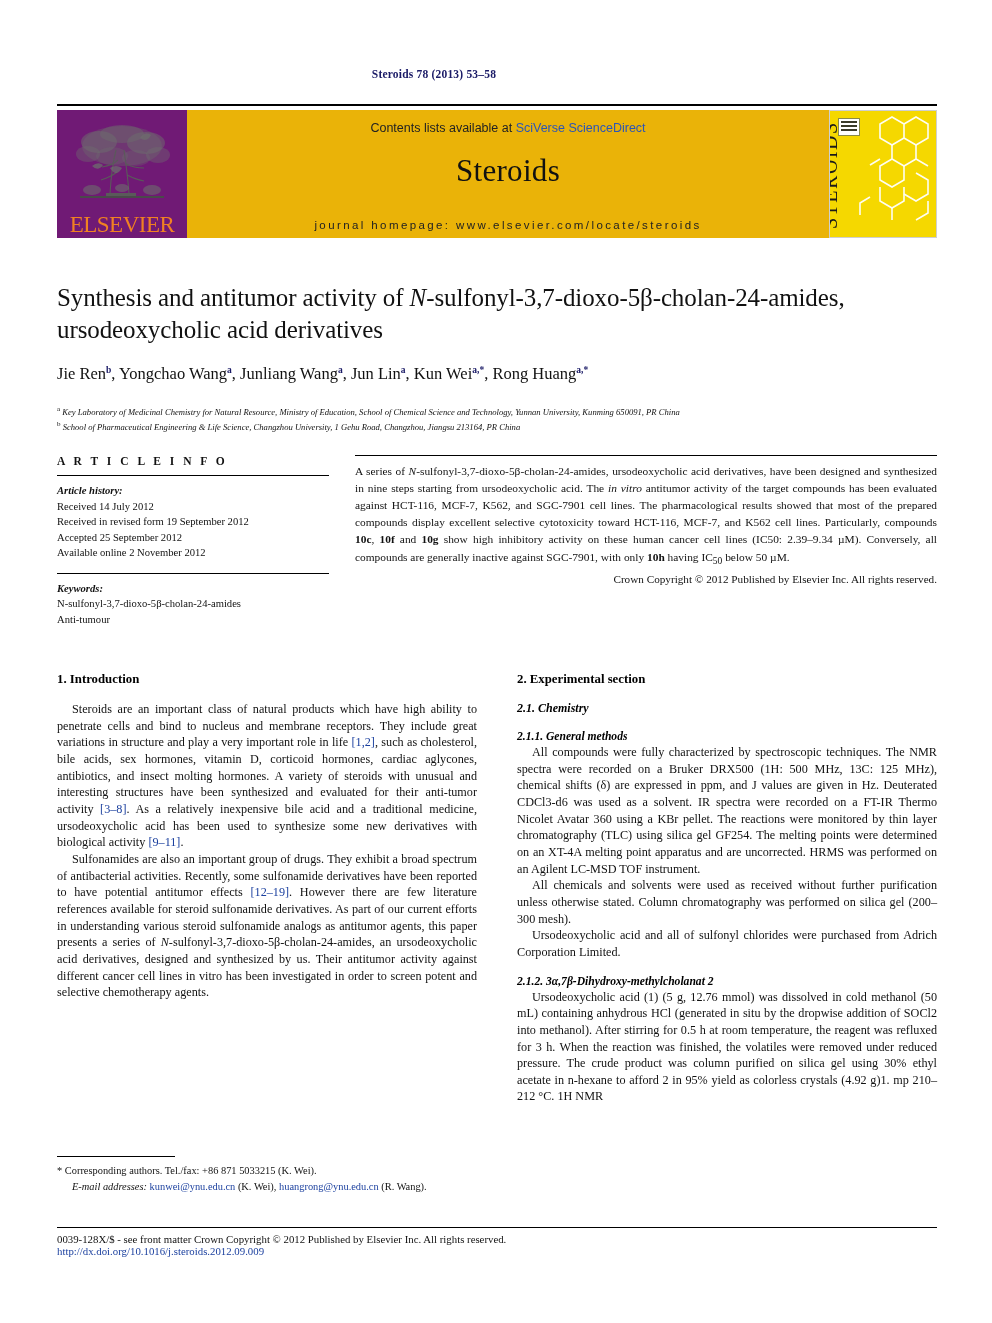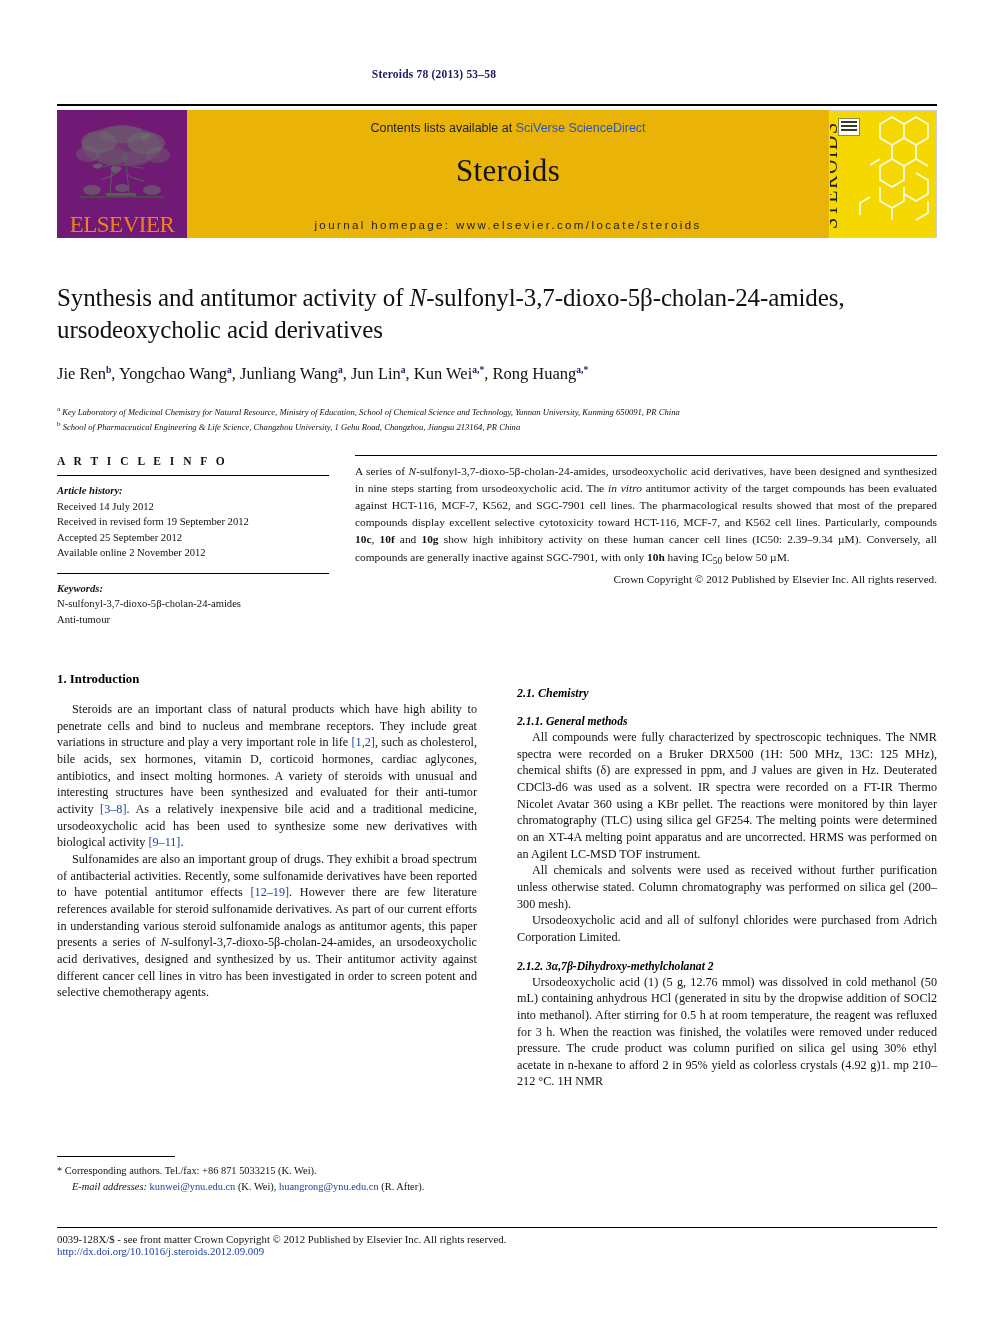--- a/index.html
+++ b/index.html
@@ -453,20 +453,21 @@
 
     <div class="bcol left">
       <div class="h1">1. Introduction</div>
 
       <p class="para"><span>Steroids are an important class of natural products which have high ability to penetrate cells and bind to nucleus and membrane receptors. They include great variations in structure and play a very important role in life </span><span class="cite">[1,2]</span><span>, such as cholesterol, bile acids, sex hormones, vitamin D, corticoid hormones, cardiac aglycones, antibiotics, and insect molting hormones. A variety of steroids with unusual and interesting structures have been synthesized and evaluated for their anti-tumor activity </span><span class="cite">[3–8]</span><span>. As a relatively inexpensive bile acid and a traditional medicine, ursodeoxycholic acid has been used to synthesize some new derivatives with biological activity </span><span class="cite">[9–11]</span><span>.</span></p>
 
       <p class="para"><span>Sulfonamides are also an important group of drugs. They exhibit a broad spectrum of antibacterial activities. Recently, some sulfonamide derivatives have been reported to have potential antitumor effects </span><span class="cite">[12–19]</span><span>. However there are few literature references available for steroid sulfonamide derivatives. As part of our current efforts in understanding various steroid sulfonamide analogs as antitumor agents, this paper presents a series of </span><i>N</i><span>-sulfonyl-3,7-dioxo-5β-cholan-24-amides, an ursodeoxycholic acid derivatives, designed and synthesized by us. Their antitumor activity against different cancer cell lines in vitro has been investigated in order to screen potent and selective chemotherapy agents.</span></p>
     </div>
 
     <div class="bcol right">
+      <div class="h1">2. Experimental section</div>
       <div class="h2">2.1. Chemistry</div>
       <div class="h3">2.1.1. General methods</div>
 
       <p class="para">All compounds were fully characterized by spectroscopic techniques. The NMR spectra were recorded on a Bruker DRX500 (1H: 500 MHz, 13C: 125 MHz), chemical shifts (δ) are expressed in ppm, and J values are given in Hz. Deuterated CDCl3-d6 was used as a solvent. IR spectra were recorded on a FT-IR Thermo Nicolet Avatar 360 using a KBr pellet. The reactions were monitored by thin layer chromatography (TLC) using silica gel GF254. The melting points were determined on an XT-4A melting point apparatus and are uncorrected. HRMS was performed on an Agilent LC-MSD TOF instrument.</p>
       <p class="para">All chemicals and solvents were used as received without further purification unless otherwise stated. Column chromatography was performed on silica gel (200–300 mesh).</p>
       <p class="para">Ursodeoxycholic acid and all of sulfonyl chlorides were purchased from Adrich Corporation Limited.</p>
 
       <div class="h3">2.1.2. 3α,7β-Dihydroxy-methylcholanat 2</div>
       <p class="para">Ursodeoxycholic acid (1) (5 g, 12.76 mmol) was dissolved in cold methanol (50 mL) containing anhydrous HCl (generated in situ by the dropwise addition of SOCl2 into methanol). After stirring for 0.5 h at room temperature, the reagent was refluxed for 3 h. When the reaction was finished, the volatiles were removed under reduced pressure. The crude product was column purified on silica gel using 30% ethyl acetate in n-hexane to afford 2 in 95% yield as colorless crystals (4.92 g)1. mp 210–212 °C. 1H NMR</p>
     </div>
@@ -474,21 +475,21 @@
   </div>
 
   <div class="footnotes">
     <div class="fn-rule"></div>
     <div class="fn-text">* Corresponding authors. Tel./fax: +86 871 5033215 (K. Wei).</div>
     <div class="fn-text" style="text-indent:15px;">
       <span class="em">E-mail addresses:</span>
       <a href="#">kunwei@ynu.edu.cn</a>
       <span>(K. Wei),</span>
       <a href="#">huangrong@ynu.edu.cn</a>
-      <span>(R. After).</span>
+      <span>(R. Wang).</span>
     </div>
   </div>
 
   <div class="bottom-bar">
     <div class="issn-line">0039-128X/$ - see front matter Crown Copyright © 2012 Published by Elsevier Inc. All rights reserved.</div>
     <div class="doi-line">http://dx.doi.org/10.1016/j.steroids.2012.09.009</div>
   </div>
 
 </div>
 

